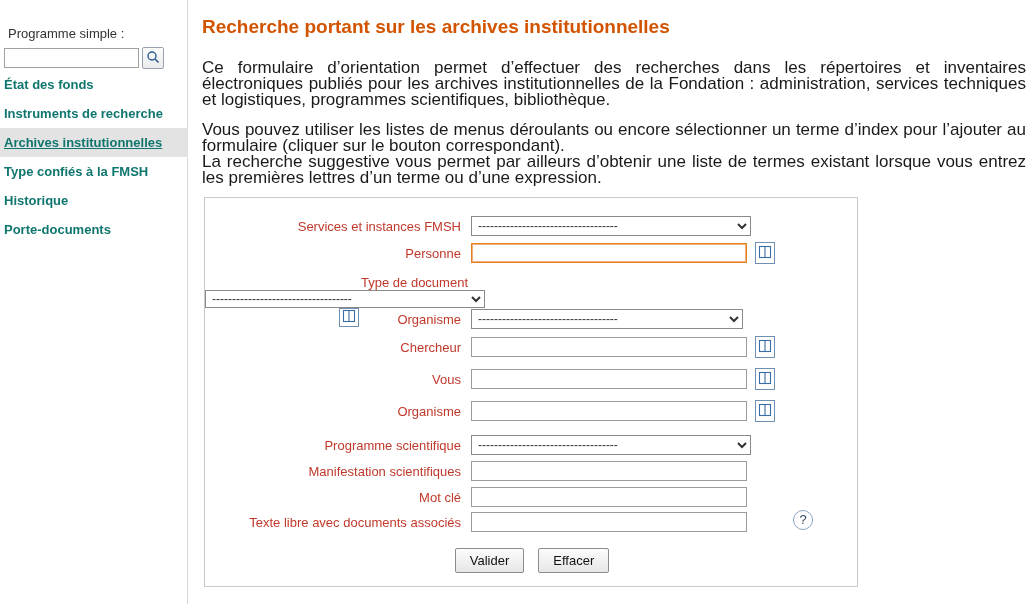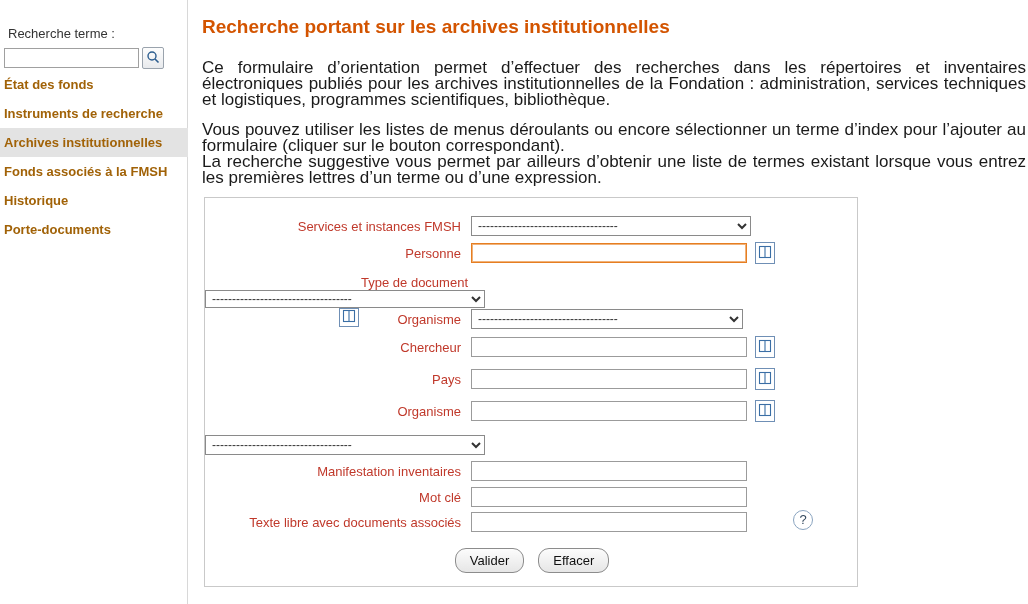--- a/index.html
+++ b/index.html
@@ -73,27 +73,28 @@
     left: 0;
     top: 70px;
     width: 188px;
   }
   .nav-item {
     height: 29px;
     line-height: 29px;
     padding-left: 4px;
     font-size: 13px;
     font-weight: bold;
-    color: #a16207;
+    color: #0f766e;
     box-sizing: border-box;
     cursor: pointer;
     white-space: nowrap;
   }
   .nav-item.active {
     background: #e3e3e3;
+    text-decoration: underline;
   }
 
   
   #main {
     position: absolute;
     left: 188px;
     top: 0;
     width: 840px;
     height: 604px;
     box-sizing: border-box;
@@ -201,32 +202,32 @@
     width: 654px;
     display: flex;
     justify-content: center;
     gap: 14px;
   }
   .std-btn {
     font-family: "Liberation Sans", sans-serif;
     font-size: 13px;
     padding: 4px 14px;
     border: 1px solid #8c8c8c;
-    border-radius: 11px;
+    border-radius: 2px;
     background: linear-gradient(#fcfcfc, #e6e6e6);
     color: #111111;
     cursor: pointer;
   }
 </style>
 </head>
 <body>
 
 <div id="sidebar">
 
-  <div class="search-label">Recherche terme :</div>
+  <div class="search-label">Programme simple :</div>
 
   <div class="search-row">
     <input class="search-input" type="text" value="" style="">
     <button class="search-btn">
       <span>
         <svg width="14" height="14" viewBox="0 0 14 14">
           <circle cx="6" cy="6" r="4" fill="none" stroke="#2c5d8f" stroke-width="1.4"></circle>
           <line x1="9" y1="9" x2="12.5" y2="12.5" stroke="#2c5d8f" stroke-width="1.6"></line>
         </svg>
       </span>
@@ -237,21 +238,21 @@
     <div class="nav-item">
       <span>État des fonds</span>
     </div>
     <div class="nav-item">
       <span>Instruments de recherche</span>
     </div>
     <div class="nav-item active">
       <span>Archives institutionnelles</span>
     </div>
     <div class="nav-item">
-      <span>Fonds associés à la FMSH</span>
+      <span>Type confiés à la FMSH</span>
     </div>
     <div class="nav-item">
       <span>Historique</span>
     </div>
     <div class="nav-item">
       <span>Porte-documents</span>
     </div>
   </div>
 </div>
 
@@ -318,21 +319,21 @@
       <span>
         <svg width="14" height="14" viewBox="0 0 14 14">
           <rect x="1.5" y="1.5" width="11" height="11" fill="none" stroke="#3a6ea5" stroke-width="1.1"></rect>
           <line x1="7" y1="2" x2="7" y2="12" stroke="#3a6ea5" stroke-width="1.1"></line>
         </svg>
       </span>
     </button>
   </div>
 
   <div class="form-row" style="left:0; top:170px;">
-    <div class="form-label">Pays</div>
+    <div class="form-label">Vous</div>
     <input class="form-text" type="text" style="width: 276px;" value="">
     <button class="idx-btn">
       <span>
         <svg width="14" height="14" viewBox="0 0 14 14">
           <rect x="1.5" y="1.5" width="11" height="11" fill="none" stroke="#3a6ea5" stroke-width="1.1"></rect>
           <line x1="7" y1="2" x2="7" y2="12" stroke="#3a6ea5" stroke-width="1.1"></line>
         </svg>
       </span>
     </button>
   </div>
@@ -344,27 +345,28 @@
       <span>
         <svg width="14" height="14" viewBox="0 0 14 14">
           <rect x="1.5" y="1.5" width="11" height="11" fill="none" stroke="#3a6ea5" stroke-width="1.1"></rect>
           <line x1="7" y1="2" x2="7" y2="12" stroke="#3a6ea5" stroke-width="1.1"></line>
         </svg>
       </span>
     </button>
   </div>
 
   <div class="form-row" style="left:0; top:236px;">
+    <div class="form-label">Programme scientifique</div>
     <select class="form-select" style="width:280px;">
       <option>-----------------------------------</option>
     </select>
   </div>
 
   <div class="form-row" style="left:0; top:262px;">
-    <div class="form-label">Manifestation inventaires</div>
+    <div class="form-label">Manifestation scientifiques</div>
     <input class="form-text" type="text" style="width: 276px;" value="">
   </div>
 
   <div class="form-row" style="left:0; top:313px;">
     <div class="form-label">Texte libre avec documents associés</div>
     <input class="form-text" type="text" style="width: 276px;" value="">
   </div>
 
   <div class="form-row" style="left:0; top:288px;">
     <div class="form-label">Mot clé</div>

